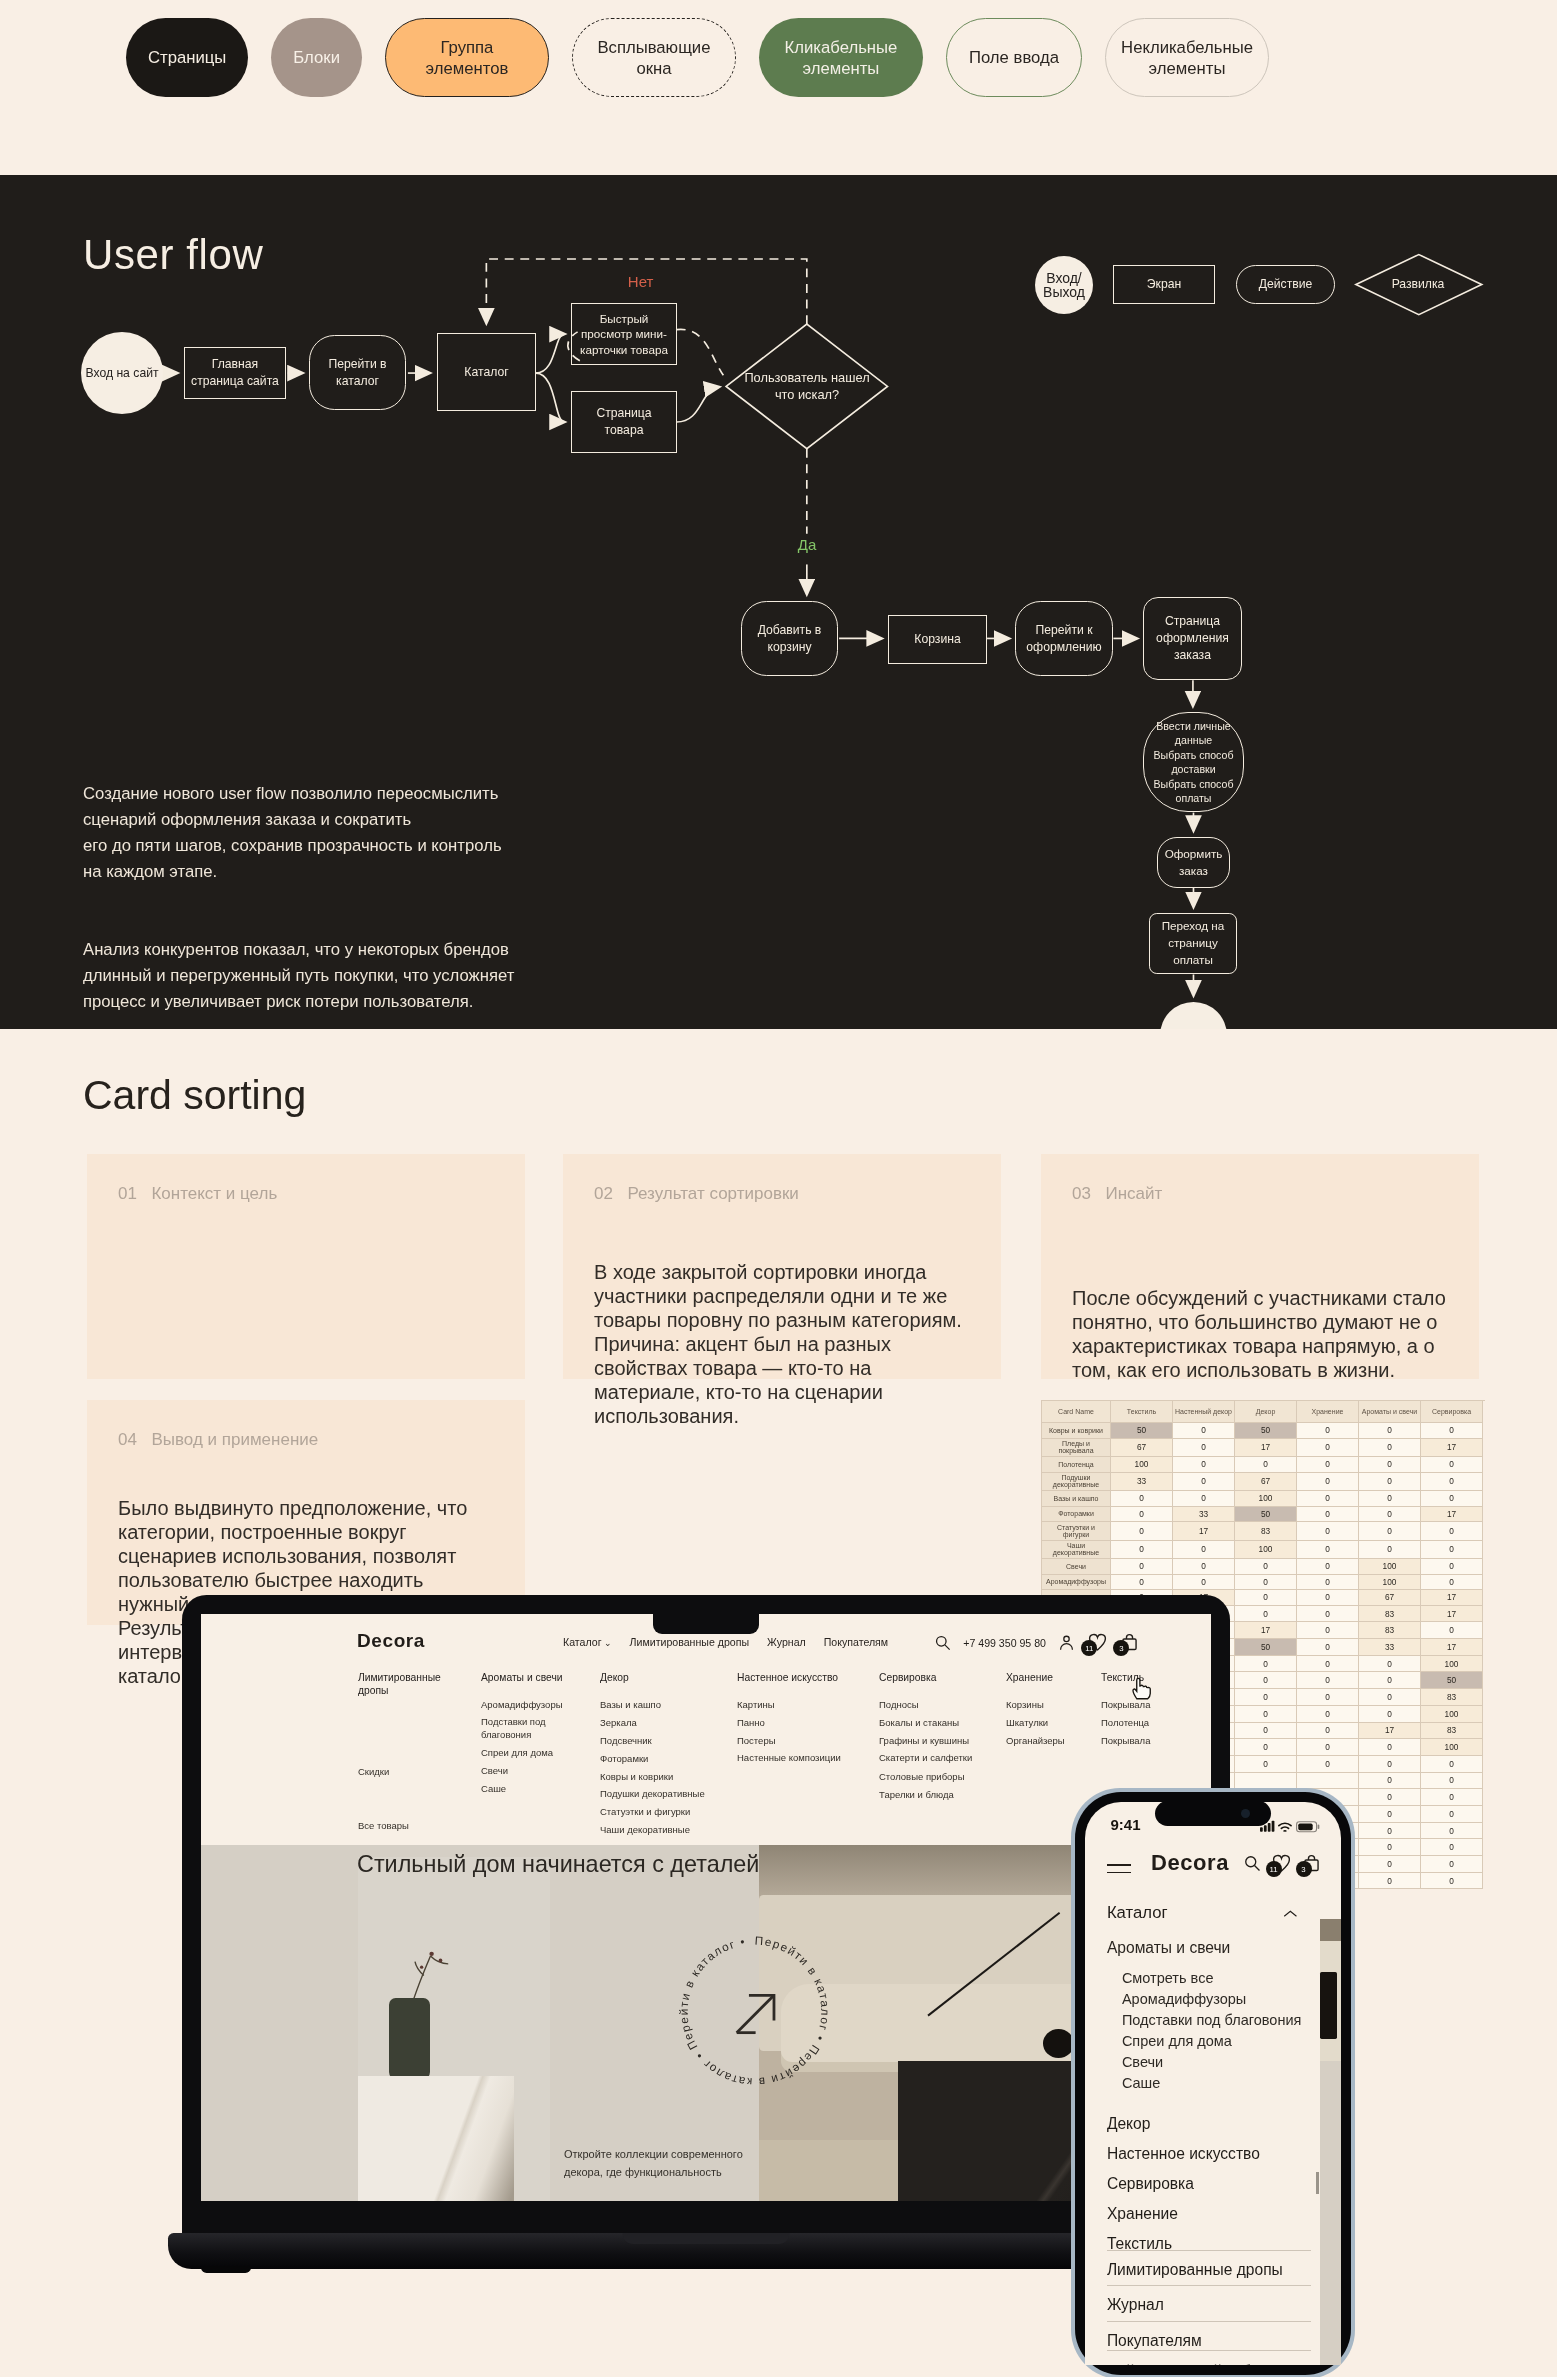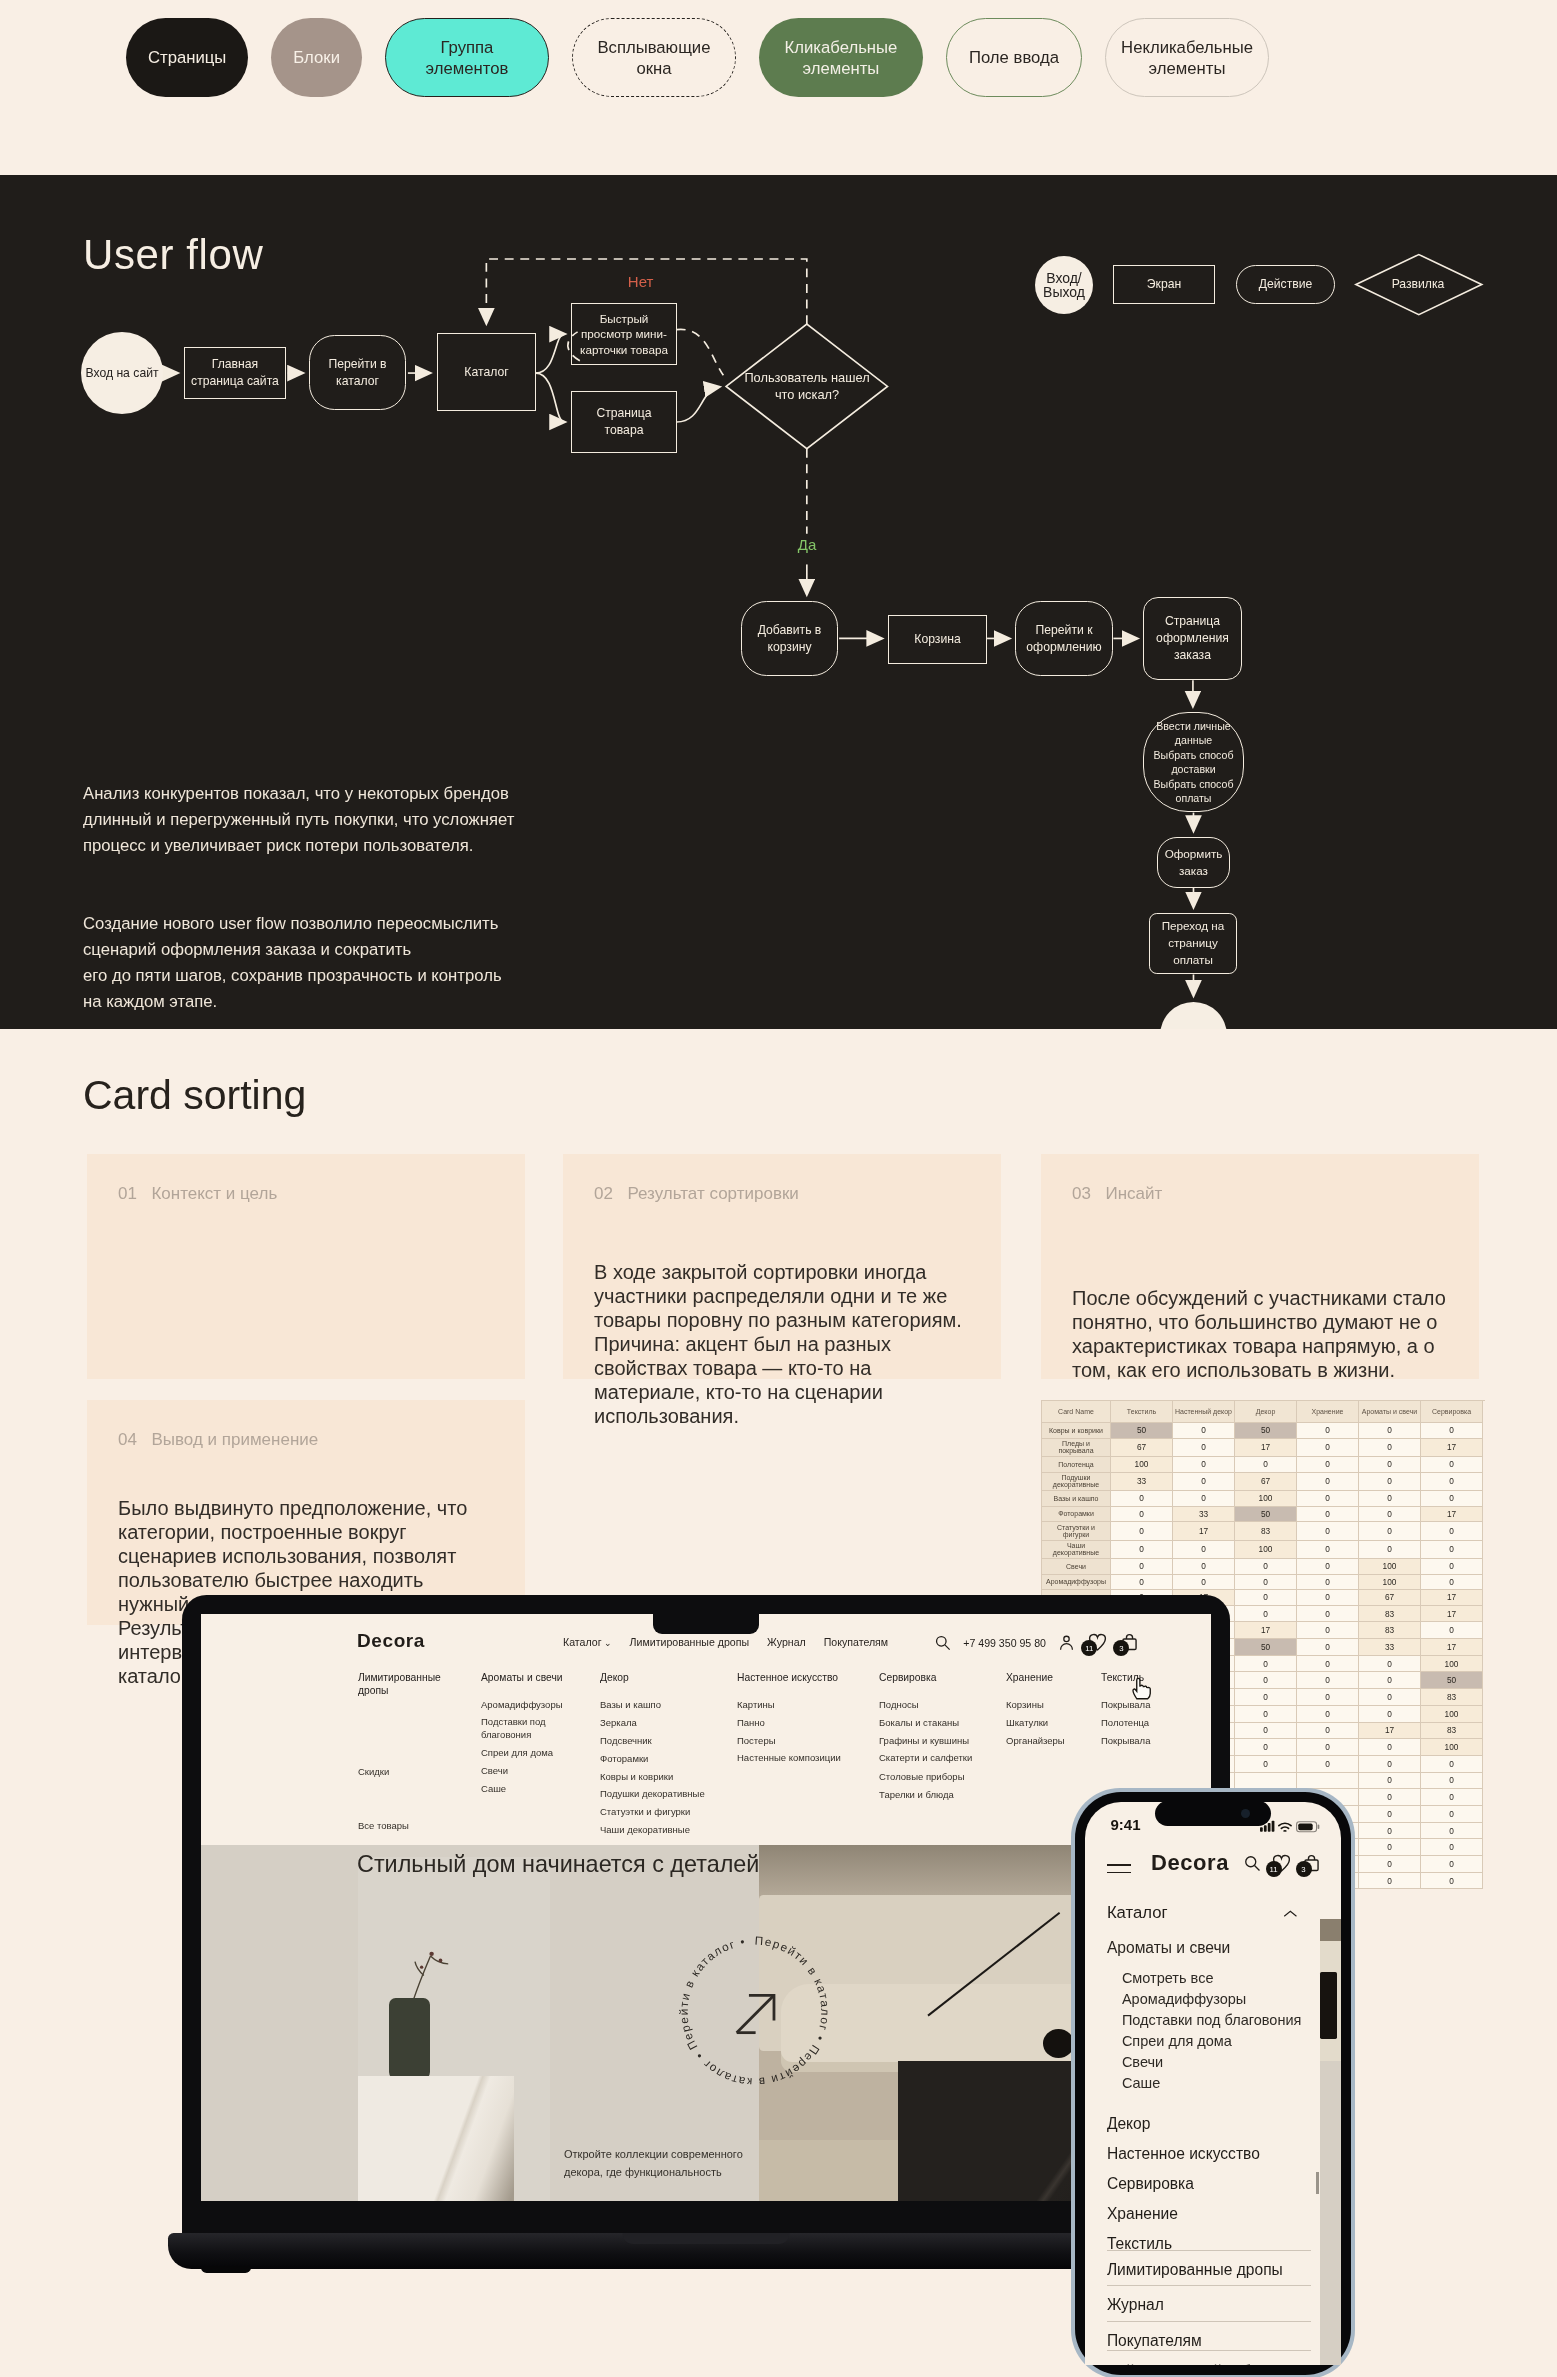--- a/index.html
+++ b/index.html
@@ -5,21 +5,21 @@
   html,body{margin:0;padding:0;background:#f9efe5;}
   *{box-sizing:border-box;}
   #root{position:relative;width:1558px;height:2377px;overflow:hidden;
         font-family:"Liberation Sans",sans-serif;color:#2b2622;}
   
   .pills{position:absolute;left:126px;top:18.4px;display:flex;gap:23px;}
   .pill{height:79px;border-radius:40px;display:flex;align-items:center;justify-content:center;
         text-align:center;font-size:16.7px;line-height:21px;padding:0 22px;color:#2b2622;background:transparent;}
   .pill--pages{background:#1b1815;color:#f6eee3;}
   .pill--blocks{background:#a5948a;color:#f8f1e8;}
-  .pill--group{border:1.7px solid #25211d;background:#5eead4;}
+  .pill--group{border:1.7px solid #25211d;background:#fdba74;}
   .pill--popup{border:1.7px dashed #25211d;background:#f9efe5;}
   .pill--clickable{background:#5d7c4f;color:#f3efe6;}
   .pill--input{border:1.1px solid #6d8b5c;background:#f9efe5;}
   .pill--nonclickable{border:1.1px solid #cdc5bb;background:#f9efe5;}
   
   .dark{position:absolute;left:0;top:175px;width:1558px;height:854px;background:#201d1a;color:#f4ecdf;}
   .uf-title{position:absolute;left:83px;top:56px;font-size:42px;font-weight:500;letter-spacing:0.6px;color:#f6eee3;}
   .flow-svg{position:absolute;left:0;top:0;}
   .fnode{position:absolute;display:flex;align-items:center;justify-content:center;text-align:center;
          border:1.7px solid #f4ecdf;font-size:12.2px;line-height:16.7px;padding:3.3px;}
@@ -194,27 +194,27 @@
 Выбрать способ доставки
 Выбрать способ оплаты</div>
     <div class="fnode fnode--action" style="left:1157px;top:662px;width:73px;height:51px;border-radius:20px;font-size:11.7px;">Оформить заказ</div>
     <div class="fnode fnode--screen" style="left:1149px;top:738px;width:88px;height:61px;border-radius:7.8px;font-size:11.7px;">Переход на страницу оплаты</div>
     <div class="fnode fnode--terminal" style="left:1160px;top:827px;width:67px;height:67px;">Выход</div>
 
     <div class="flabel flabel--no" style="left:620px;top:73px;margin-top:24px;">Нет</div>
     <div class="flabel flabel--yes" style="left:790px;top:360px;">Да</div>
 
     <div class="uf-paragraphs">
-      <p>Анализ конкурентов показал, что у некоторых брендов
-длинный и перегруженный путь покупки, что усложняет
-процесс и увеличивает риск потери пользователя.</p>
       <p>Создание нового user flow позволило переосмыслить
 сценарий оформления заказа и сократить
 его до пяти шагов, сохранив прозрачность и контроль
 на каждом этапе.</p>
+      <p>Анализ конкурентов показал, что у некоторых брендов
+длинный и перегруженный путь покупки, что усложняет
+процесс и увеличивает риск потери пользователя.</p>
     </div>
   </section>
 
   <section class="light">
     <div class="cs-title">Card sorting</div>
 
     <div class="card" style="left:87px;top:125px;">
       <div class="card-head">
           <span>01</span>
           <span>Контекст и цель</span>

